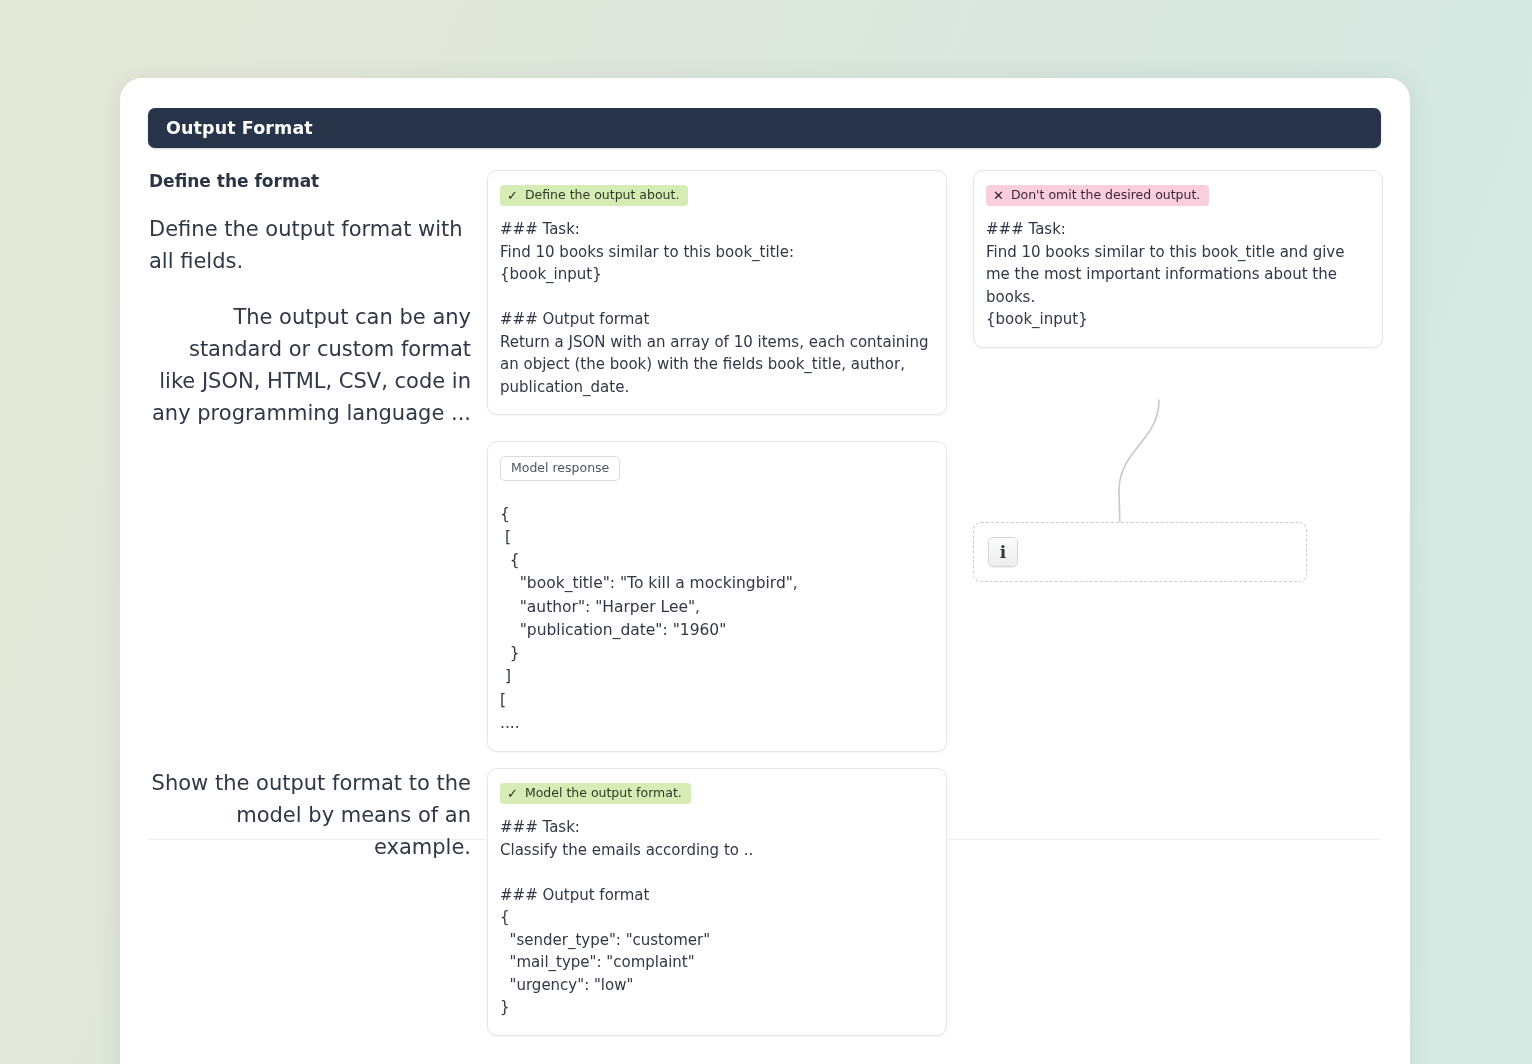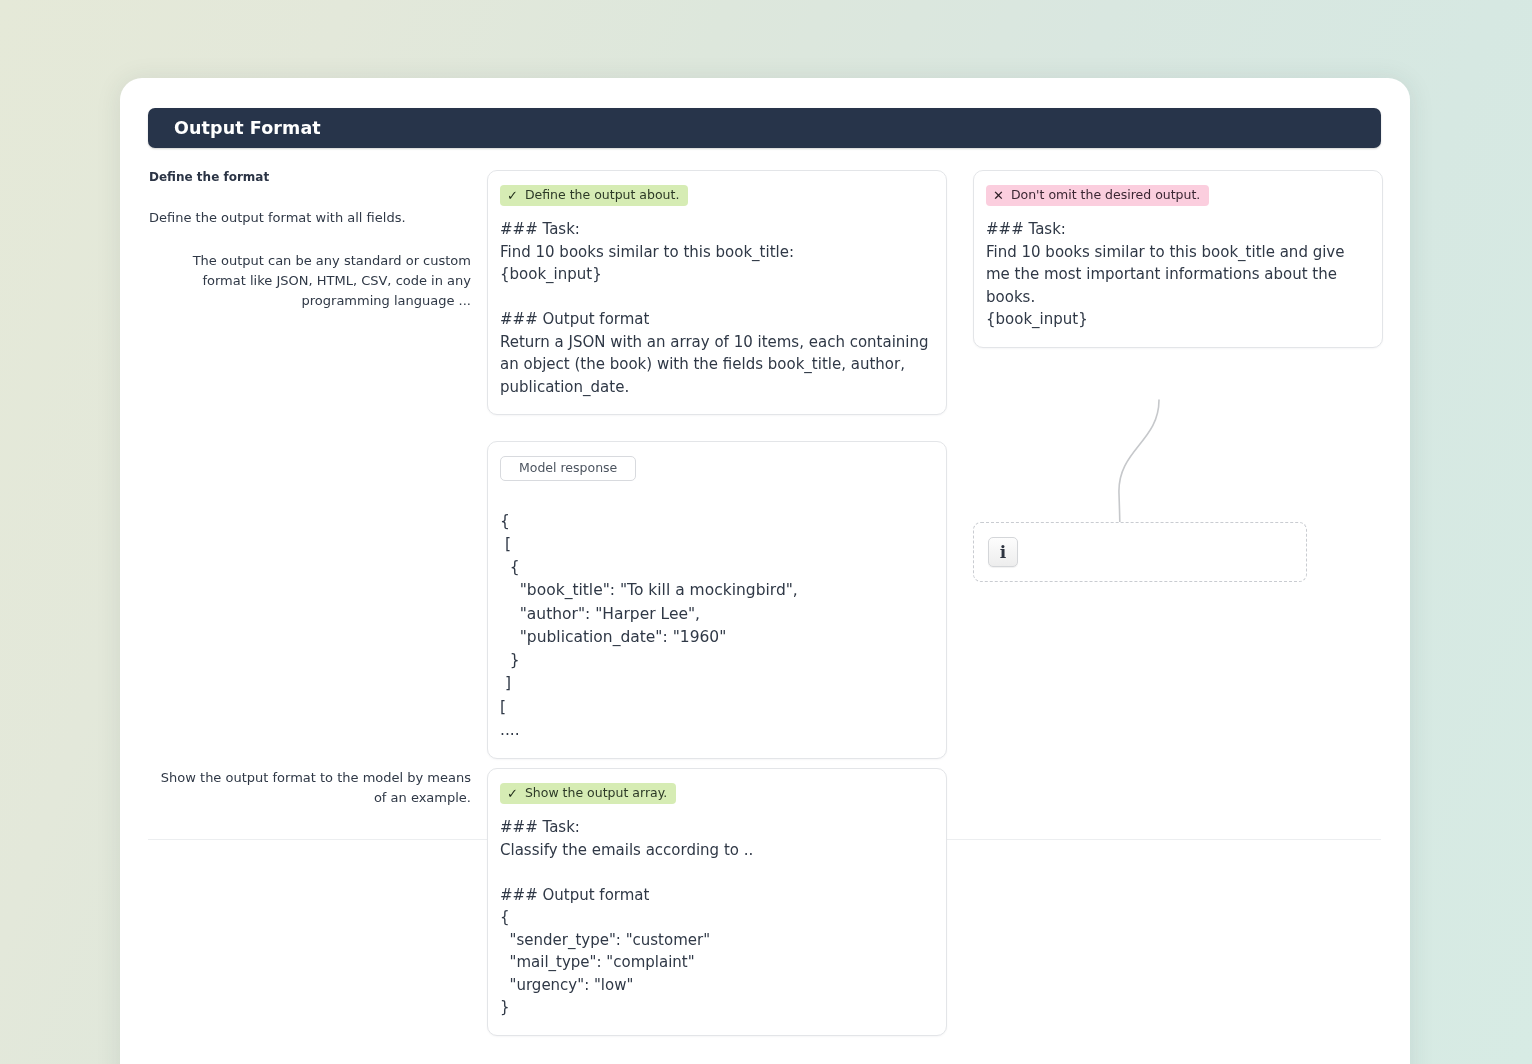--- a/index.html
+++ b/index.html
@@ -48,21 +48,20 @@
     display: flex;
     align-items: center;
     box-shadow: 0 1px 2px rgba(0,0,0,0.18);
   }
   #title-bar .title-text {
     color: #ffffff;
     font-size: 17.5px;
     font-weight: bold;
     padding-left: 18px;
     letter-spacing: 0.1px;
-    margin-left: 8px;
   }
 
   
   .section {
     position: absolute;
     left: 0;
     width: 100%;
   }
   #section-one { top: 92px; }
   #section-two { top: 690px; }
@@ -87,28 +86,28 @@
     width: 460px;
   }
   .col-right {
     position: absolute;
     left: 853px;
     width: 410px;
   }
 
   
   .lead-heading {
-    font-size: 12px;
+    font-size: 17px;
     font-weight: bold;
     color: #2b3445;
     margin: 0 0 22px 0;
     line-height: 1.3;
   }
   .lead-para {
-    font-size: 13px;
+    font-size: 21px;
     color: #2f3846;
     line-height: 1.52;
     margin: 0 0 24px 0;
   }
   .lead-para:last-child { margin-bottom: 0; text-align: right; }
 
   
   .card {
     position: relative;
     background: #ffffff;
@@ -131,24 +130,24 @@
   .badge.good { background: #d6ecb4; color: #2d3a27; }
   .badge.bad  { background: #fbcede; color: #3b2733; }
   .badge .glyph { font-size: 13px; font-weight: bold; line-height: 1; }
   .badge.good .glyph { color: #1f2b18; }
   .badge.bad .glyph  { color: #2a1a22; }
 
   .badge.outline {
     background: #ffffff;
     border: 1px solid #d8dade;
     color: #4c545f;
-    padding: 5px 18px;
+    padding: 5px 10px;
     border-radius: 5px;
     font-size: 12.5px;
-    margin-bottom: 29px;
+    margin-bottom: 22px;
   }
 
   .prompt-body {
     font-size: 15px;
     color: #2f3846;
     line-height: 1.5;
     white-space: pre-wrap;
     word-break: break-word;
   }
   .prompt-body.code {
@@ -280,21 +279,21 @@
   <div class="section" id="section-two">
 
     <div class="col-left">
       <p class="lead-para">Show the output format to the model by means of an example.</p>
     </div>
 
     <div class="col-mid">
       <div class="card">
         <div class="badge good">
           <span class="glyph">✓</span>
-          <span>Show the output array.</span>
+          <span>Model the output format.</span>
         </div>
         <div class="prompt-body">### Task:
 Classify the emails according to ..
 
 ### Output format
 {
   "sender_type": "customer"
   "mail_type": "complaint"
   "urgency": "low"
 }</div>

